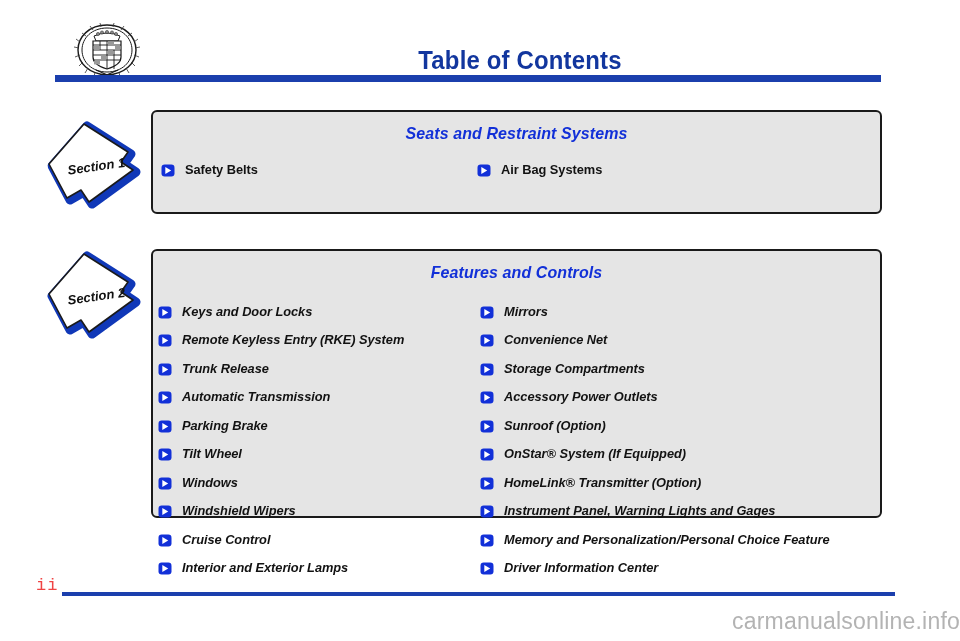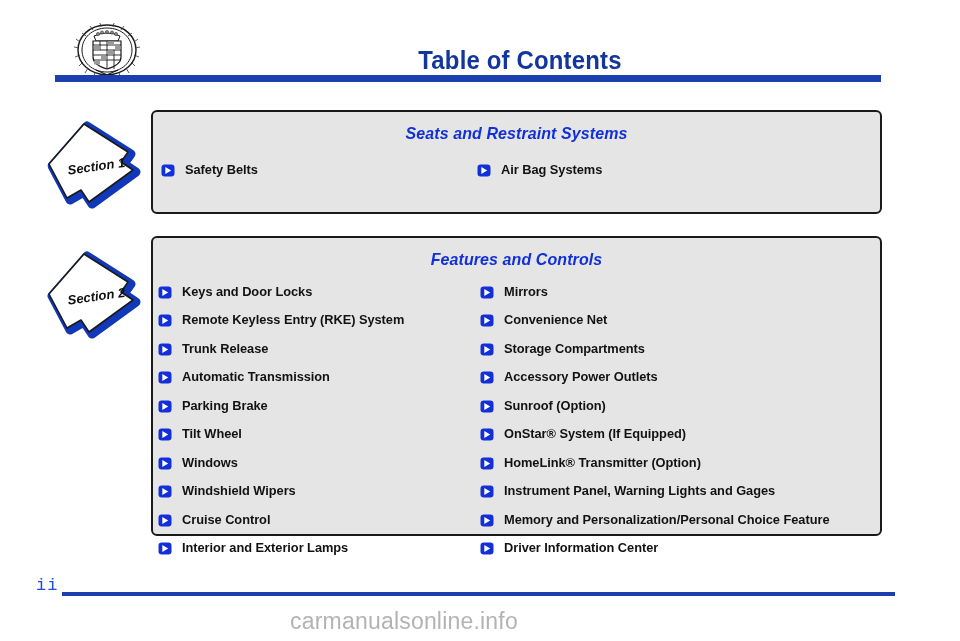--- a/index.html
+++ b/index.html
@@ -65,21 +65,21 @@
   #badge-2 { left: 40px; top: 246px; }
 
   
   .panel {
     position: absolute;
     border: 2px solid #1a1a1a;
     border-radius: 6px;
     background: #e5e5e5;
   }
   #panel-1 { left: 151px; top: 110px; width: 731px; height: 104px; }
-  #panel-2 { left: 151px; top: 236px; width: 731px; height: 300px; }
+  #panel-2 { left: 151px; top: 249px; width: 731px; height: 269px; }
 
   .panel-heading {
     text-align: center;
     color: #1230d8;
     font-weight: bold;
     font-style: italic;
     font-size: 17px;
     letter-spacing: .1px;
     transform: scaleX(0.94);
     margin-top: 12px;
@@ -88,21 +88,21 @@
   .columns {
     position: relative;
     display: flex;
     padding: 0;
   }
   .col { position: relative; }
   #panel-1 .columns { margin-top: 11px; }
   #panel-1 .col-left  { width: 318px; padding-left: 8px; }
   #panel-1 .col-right { width: 380px; padding-left: 6px; }
 
-  #panel-2 .columns { margin-top: 7px; }
+  #panel-2 .columns { margin-top: 14px; font-style: italic; }
   #panel-2 .col-left  { width: 318px; padding-left: 5px; }
   #panel-2 .col-right { width: 400px; padding-left: 9px; }
 
   .toc-item {
     display: flex;
     align-items: center;
     height: 28.5px;
   }
   .toc-item .bullet {
     flex: 0 0 auto;
@@ -117,35 +117,34 @@
     color: #121212;
     white-space: nowrap;
     transform: scaleX(0.95);
     transform-origin: left center;
     letter-spacing: -0.05px;
   }
 
   
   #page-number {
     position: absolute; left: 36px; top: 576px;
-    color: #1d4ed8;
+    color: #ef4444;
     font-size: 17px;
     font-family: "Liberation Mono", monospace;
     letter-spacing: 1px;
   }
   #footer-rule {
     position: absolute; left: 62px; top: 592px;
     width: 833px; height: 4px;
     background: #1b3fad;
   }
   #watermark {
     position: absolute; left: 0; top: 608px;
     width: 960px;
-    text-align: left;
-    padding-left: 290px;
+    text-align: right;
     color: #b3b3b3;
     font-size: 23px;
     letter-spacing: .2px;
   }
 </style>
 </head>
 <body>
 
 <div id="header">
 

